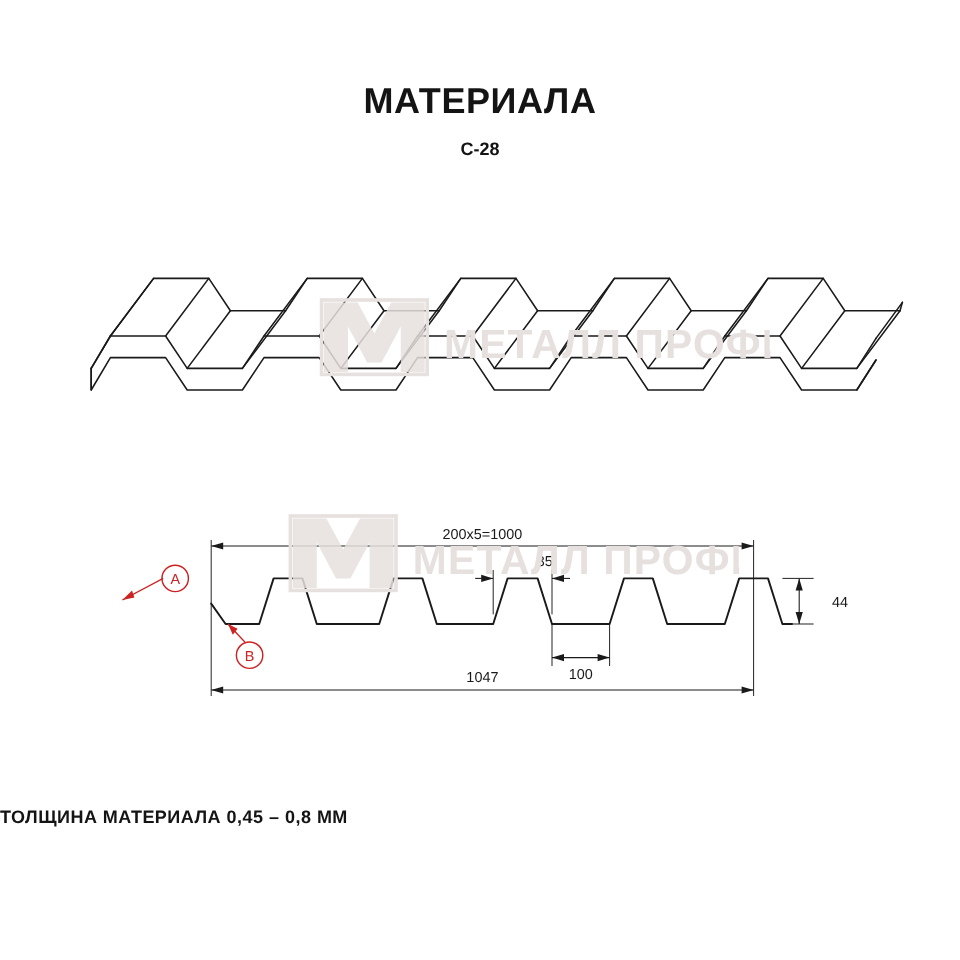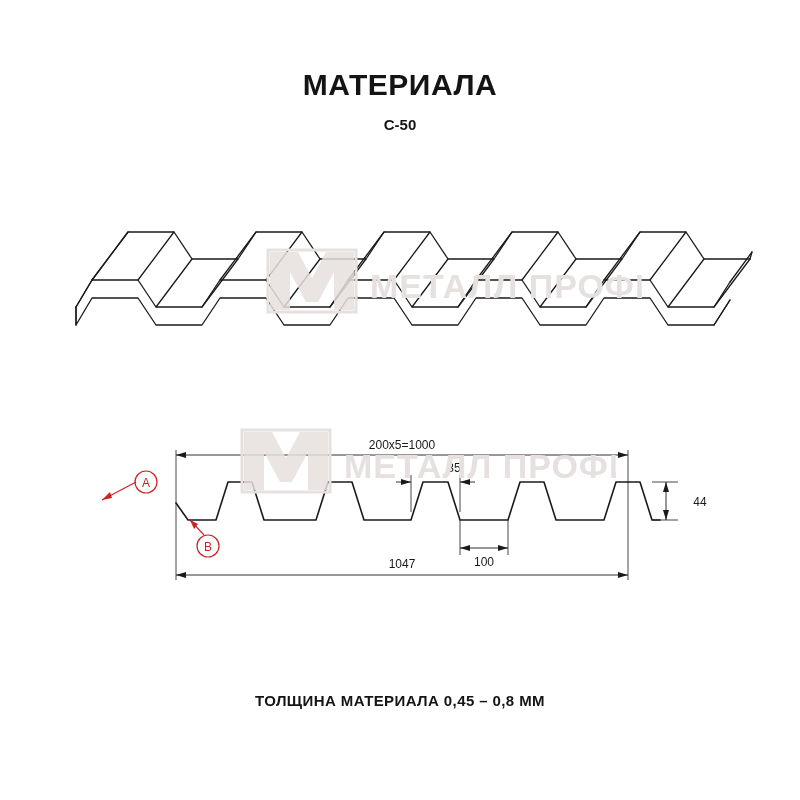--- a/index.html
+++ b/index.html
@@ -36,24 +36,24 @@
     top: 116px;
     left: 0;
     width: 800px;
     text-align: center;
     font-size: 15px;
     font-weight: bold;
     color: #141414;
   }
   .footer-note {
     position: absolute;
-    top: 692px;
+    top: 673px;
     left: 0;
     width: 800px;
-    text-align: center;
+    text-align: left;
     font-size: 15px;
     font-weight: bold;
     letter-spacing: 0.4px;
     color: #141414;
   }
   .iso-wrap {
     position: absolute;
     top: 170px;
     left: 40px;
     width: 720px;
@@ -74,21 +74,21 @@
   .wm-1 { top: 232px; left: 262px; }
   .wm-2 { top: 412px; left: 236px; }
   svg { display: block; }
 </style>
 </head>
 <body>
 
 <div class="page">
 
   <div class="title">МАТЕРИАЛА</div>
-  <div class="subtitle">С-50</div>
+  <div class="subtitle">С-28</div>
 
   <div class="iso-wrap">
     <svg width="720" height="200" viewBox="0 0 720 200">
       <g fill="none" stroke="#1a1a1a" stroke-width="1.3" stroke-linejoin="round" stroke-linecap="round">
 
         <path d="M 36 137
                  L 52 110 L 98 110 L 116 137 L 162 137 L 180 110 L 226 110
                  L 244 137 L 290 137 L 308 110 L 354 110 L 372 137 L 418 137
                  L 436 110 L 482 110 L 500 137 L 546 137 L 564 110 L 610 110
                  L 628 137 L 674 137 L 690 112"></path>

